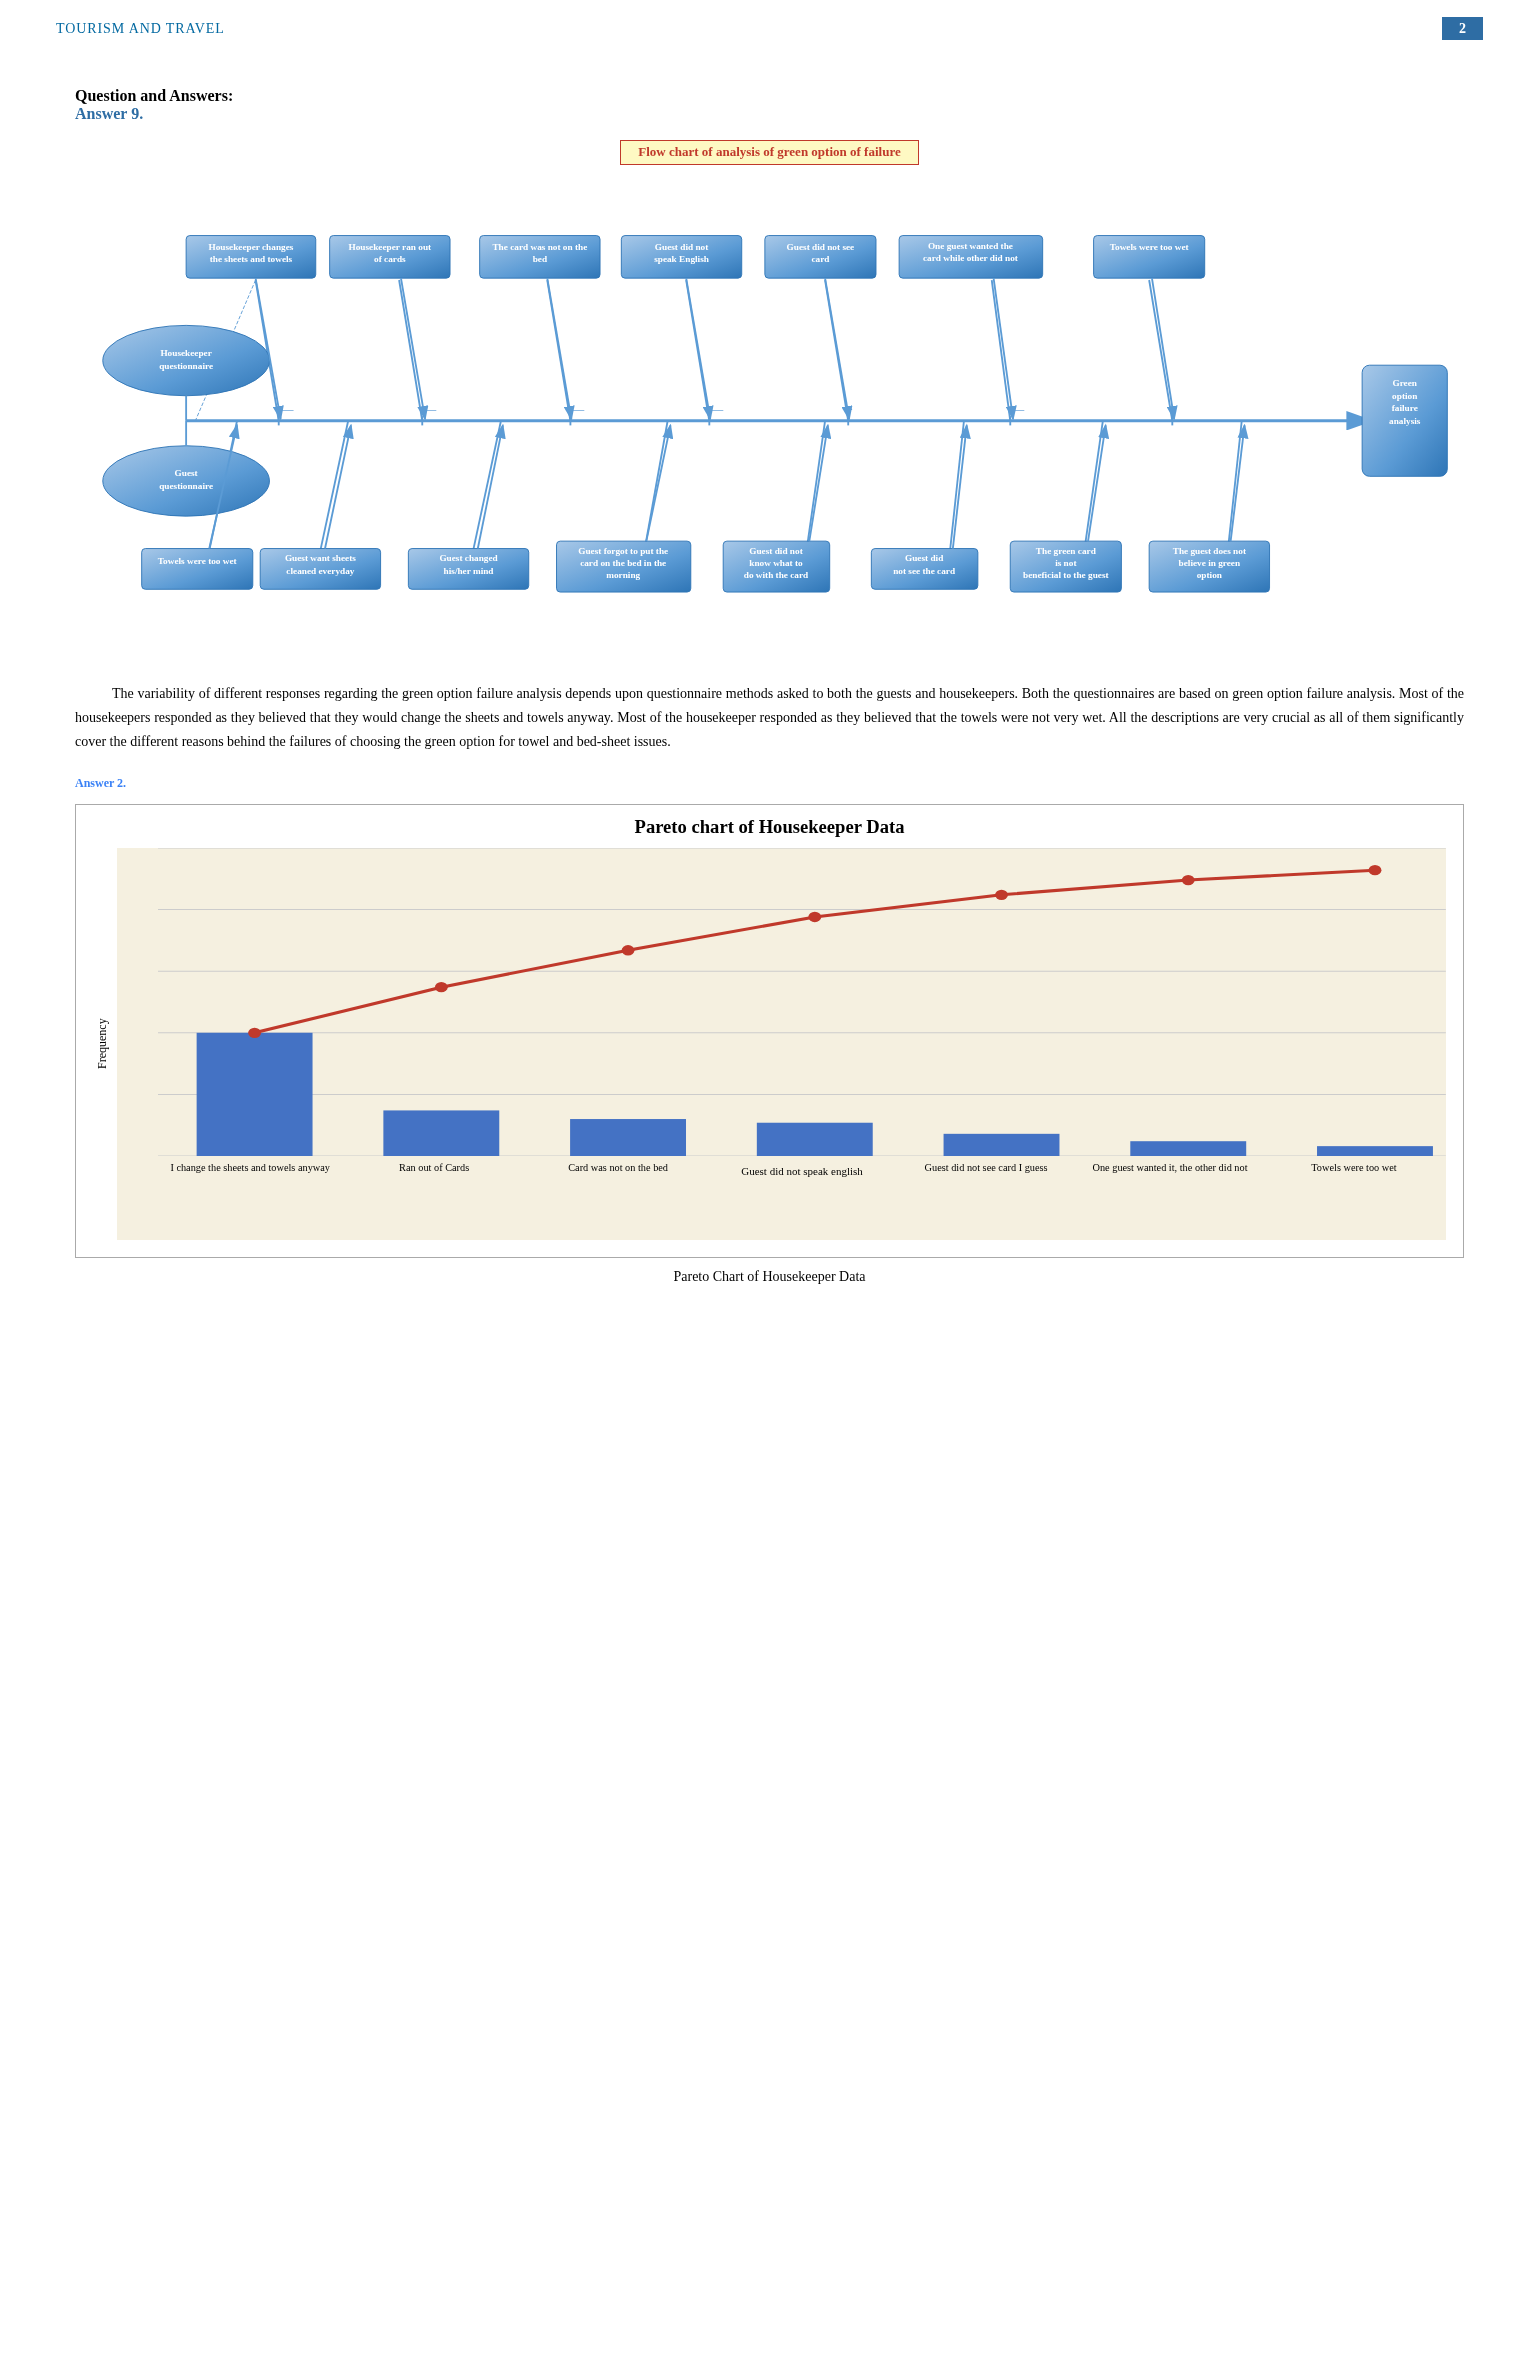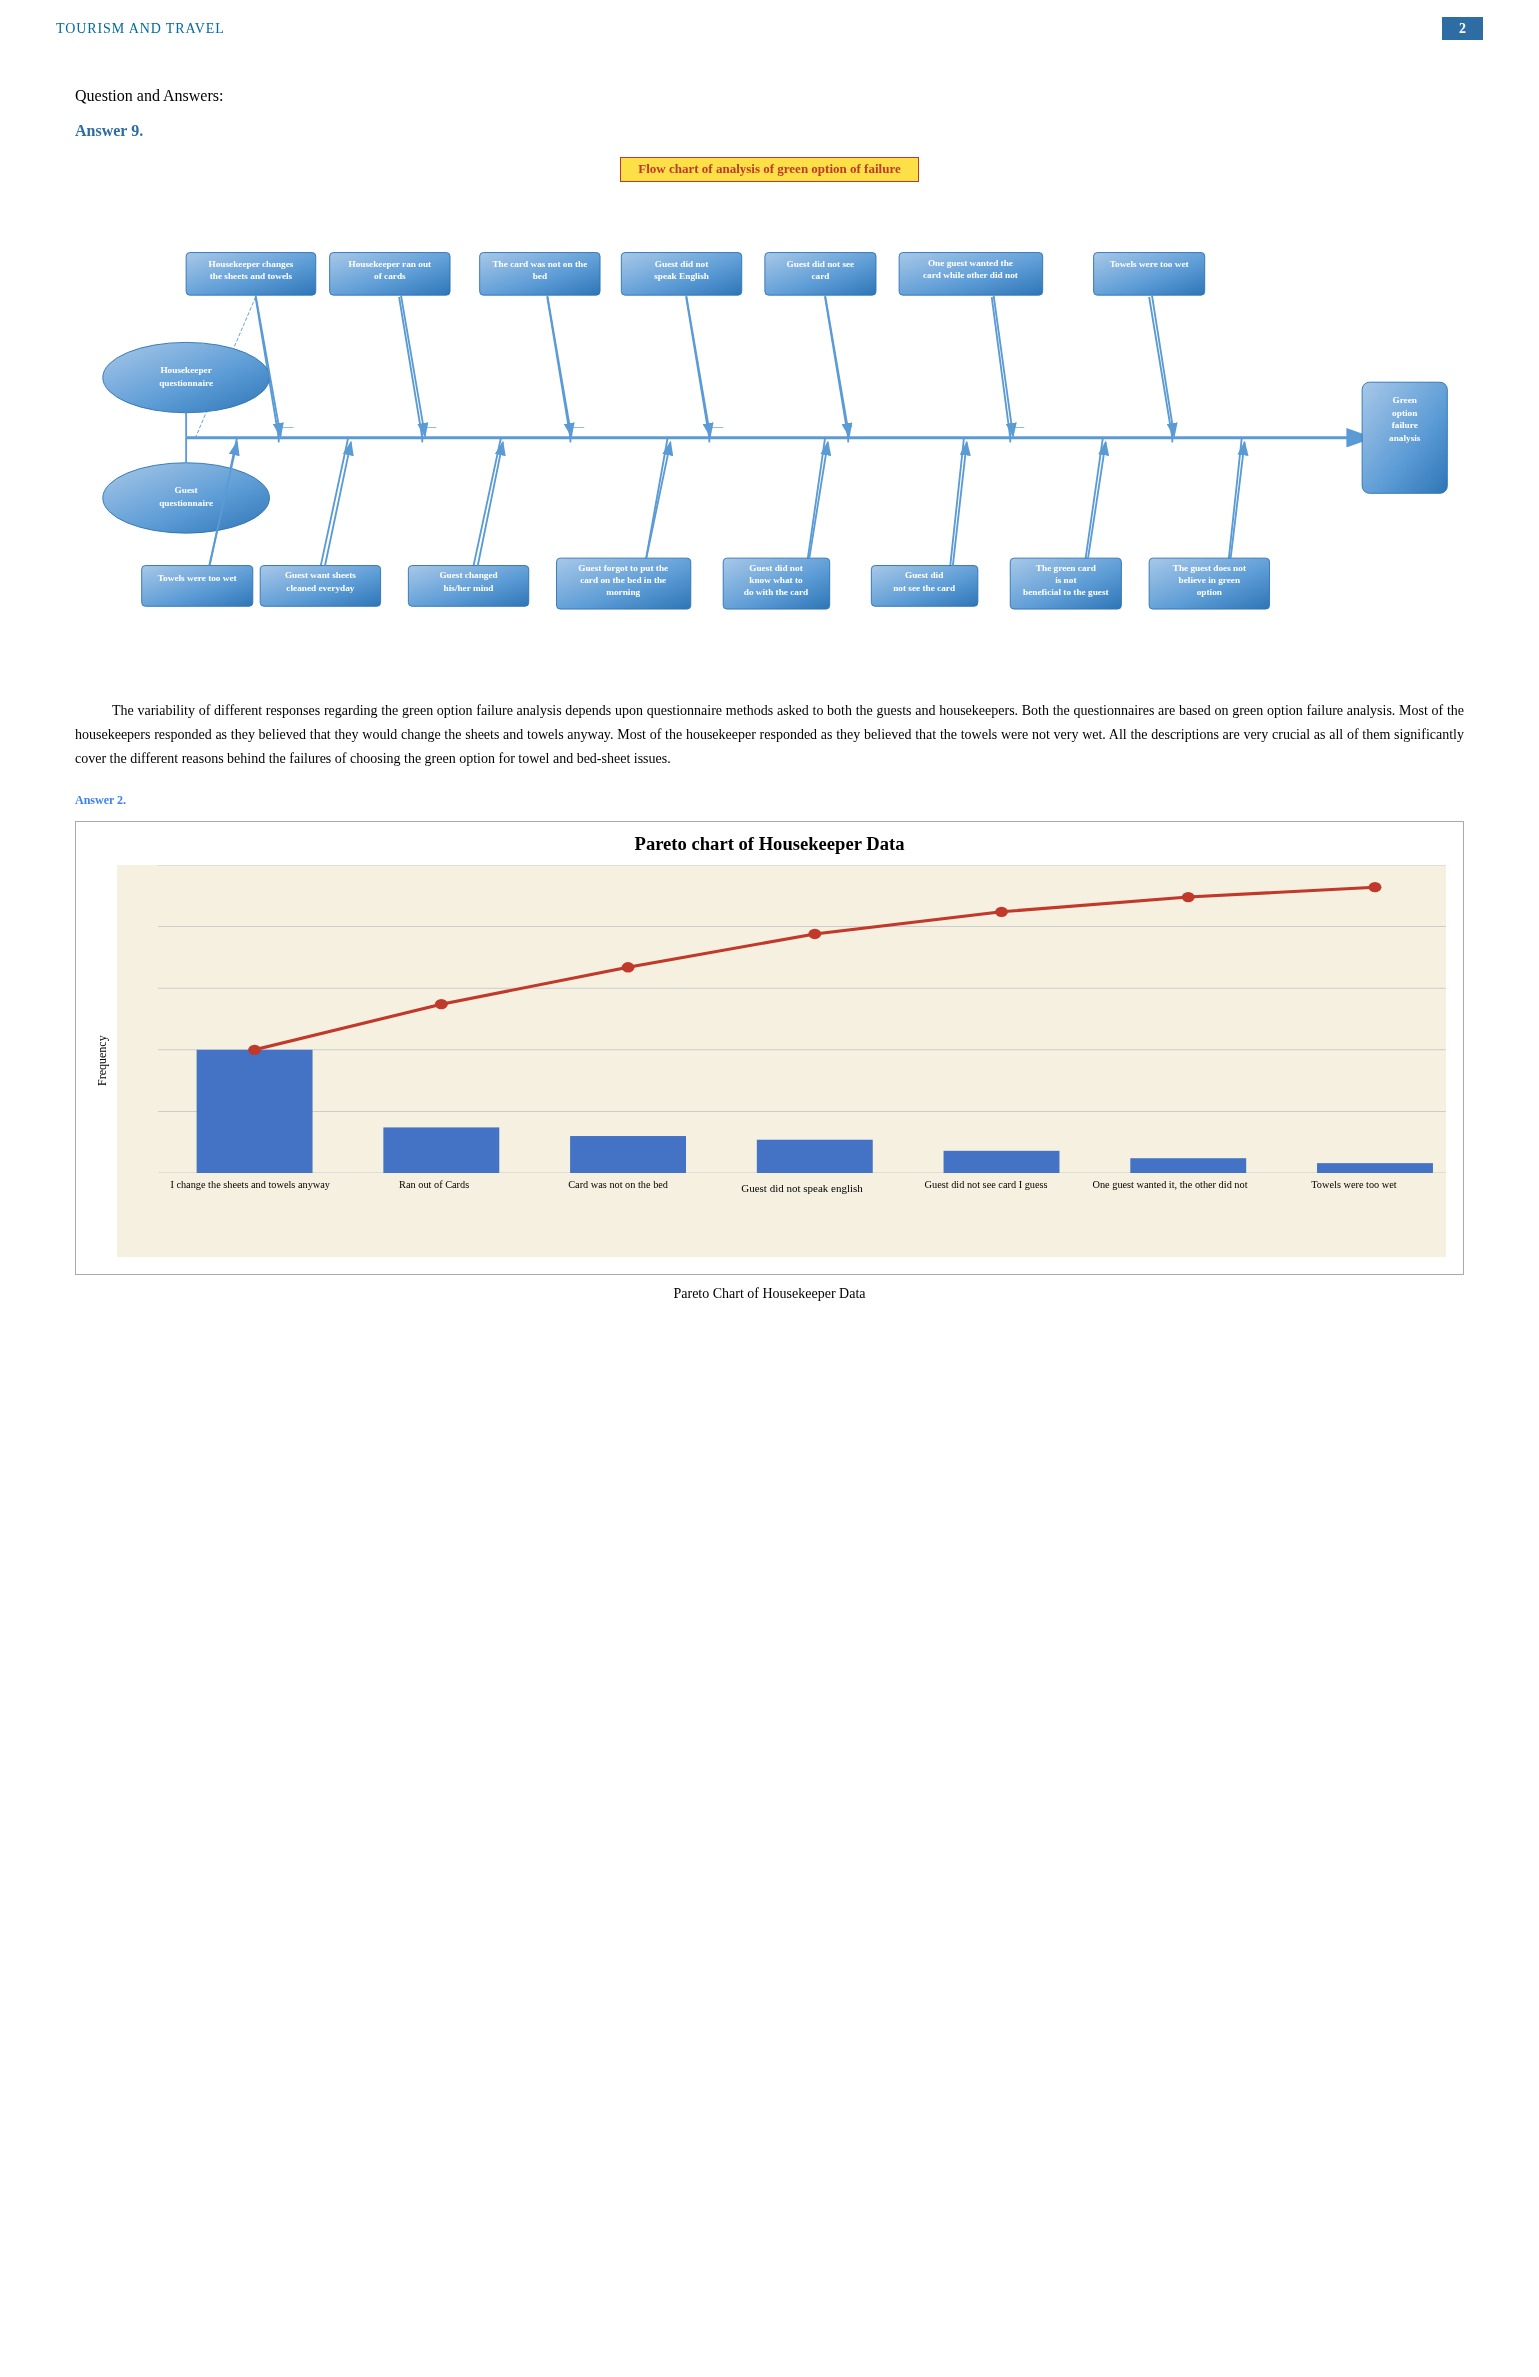--- a/index.html
+++ b/index.html
@@ -36,22 +36,21 @@
       text-align: center;
     }
 
     
     .main-content {
       padding: 37px 75px 37px 75px;
     }
 
     .section-title {
       font-size: 16px;
-      font-weight: normal;
-      margin-bottom: 17px;
+      font-weight: bold;
     }
 
     .answer-label {
       font-size: 16px;
       font-weight: bold;
       color: #2e6da4;
       margin-bottom: 17px;
     }
 
     
@@ -63,21 +62,21 @@
 
     .flowchart-title-box {
       display: inline-block;
       border: 1.9px solid #c0392b;
       padding: 3.7px 17px;
       font-size: 13px;
       font-weight: bold;
       color: #c0392b;
       text-align: left;
       margin-bottom: 9.3px;
-      background: #fde047;
+      background: #fef9c3;
     }
 
     .flowchart-title-wrapper {
       text-align: center;
       margin-bottom: 5.6px;
     }
 
     
     .fishbone-area {
       width: 100%;

